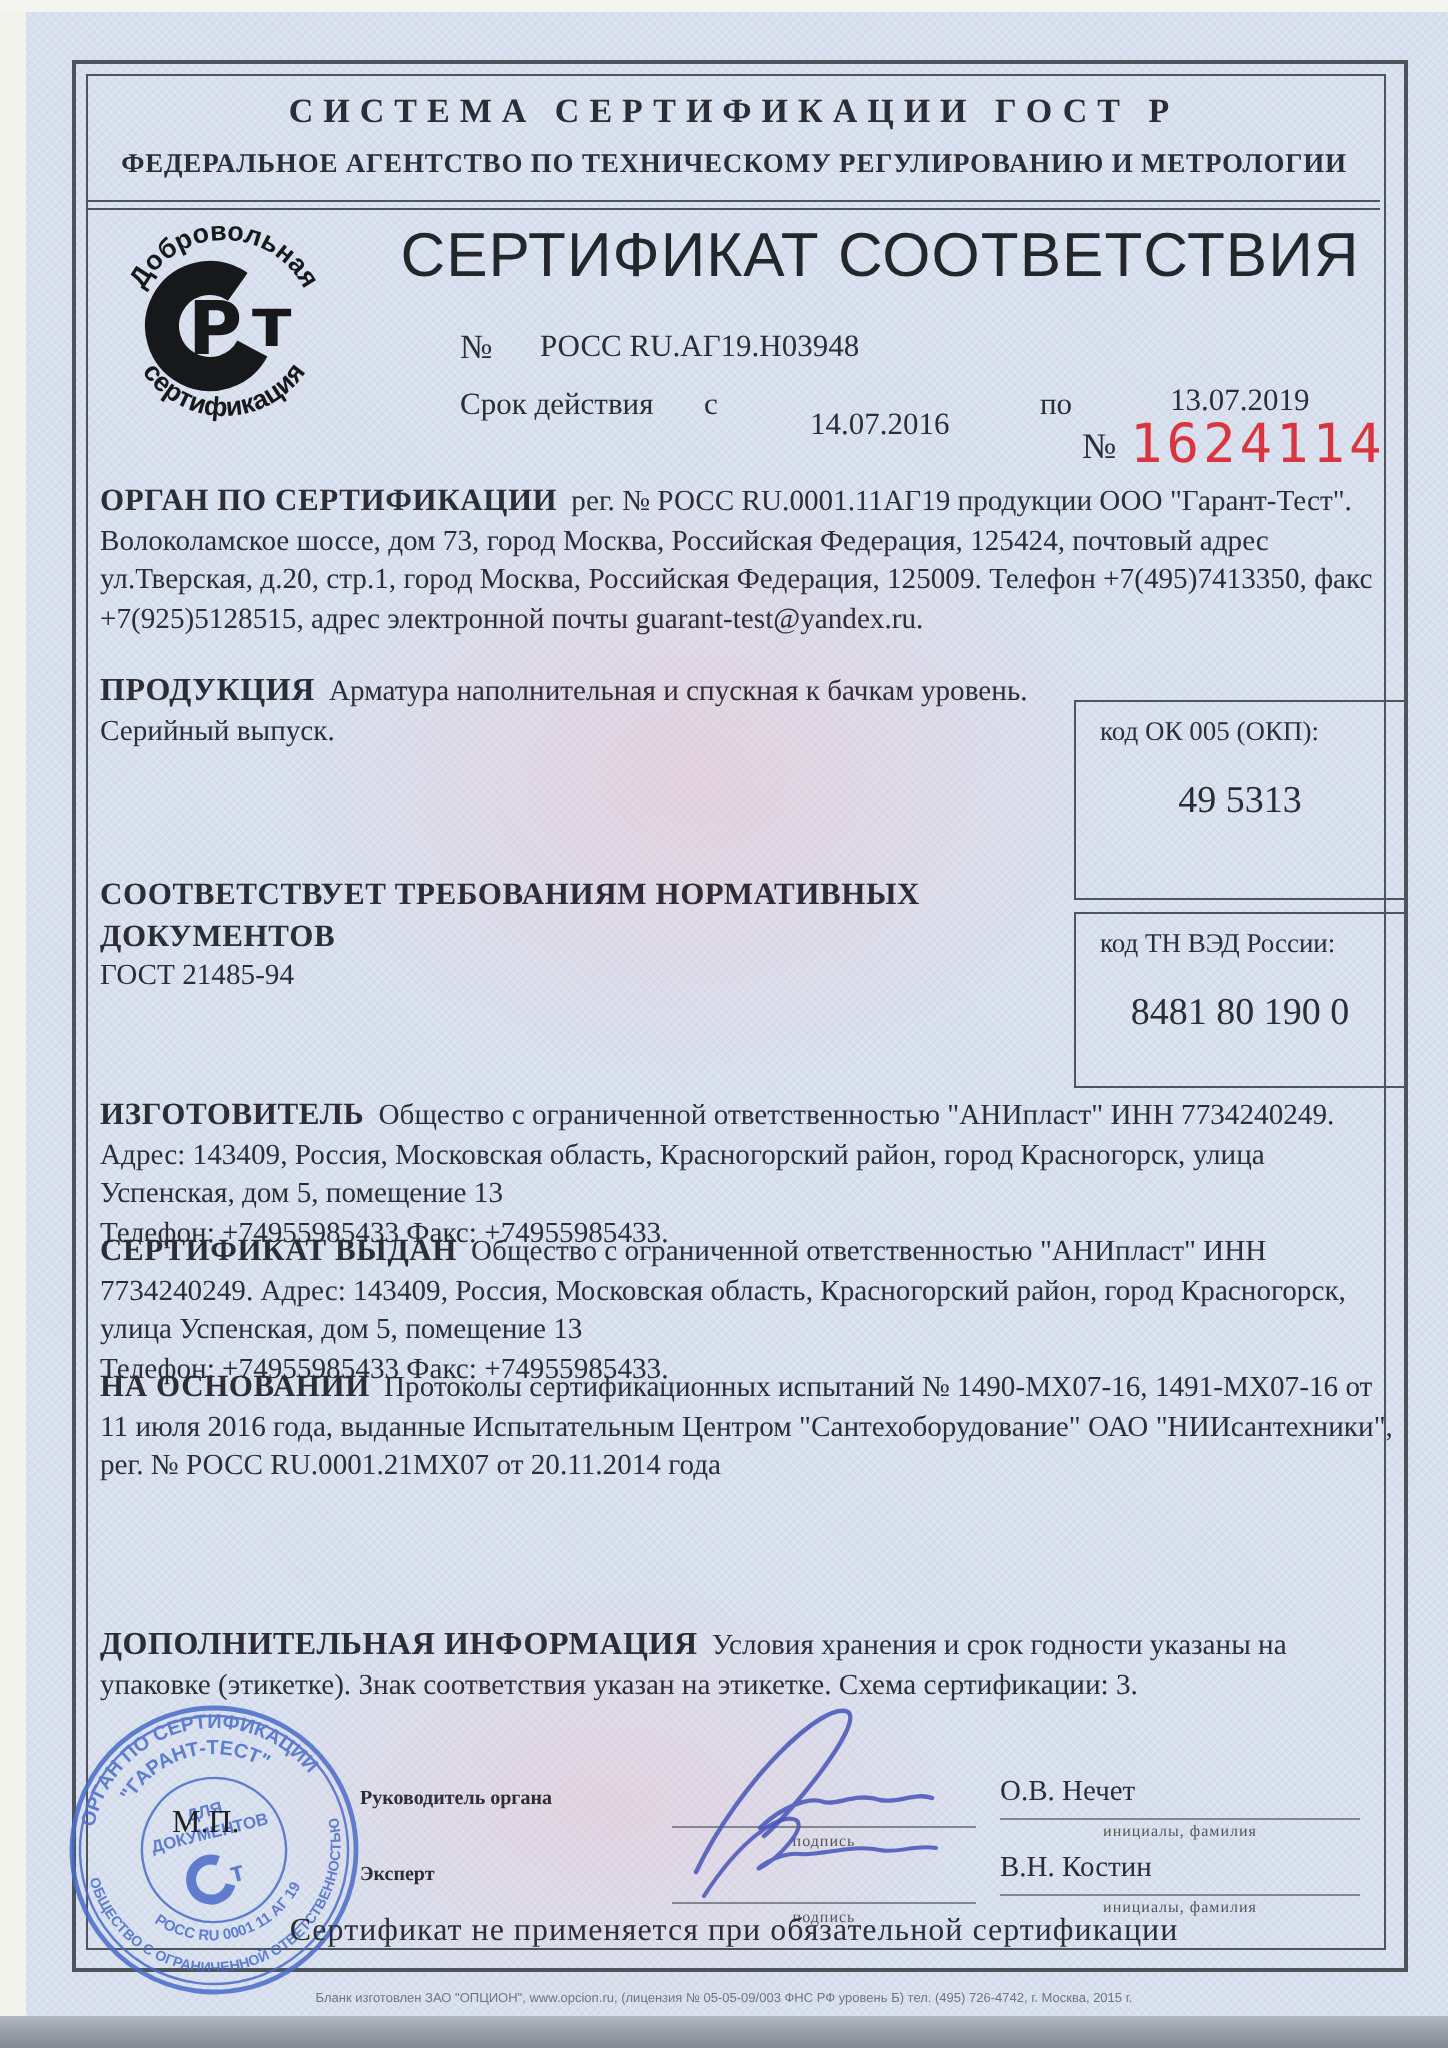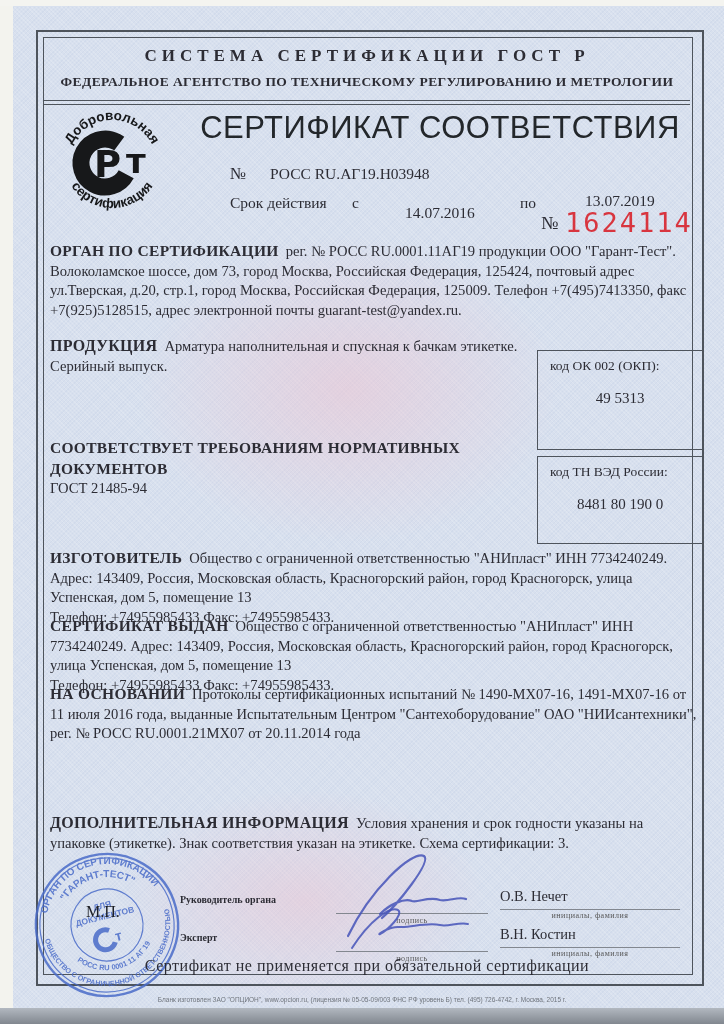--- a/index.html
+++ b/index.html
@@ -25,21 +25,21 @@
   .doc-title{left:190px;top:110px;width:500px;text-align:center;font-family:"Liberation Sans","DejaVu Sans",sans-serif;
     font-size:31px;font-weight:normal;letter-spacing:.5px;color:#23272b;}
   .numrow{font-size:15.5px;}
   .b{font-weight:normal;text-align:right;}
   .serial{font-family:"DejaVu Sans Mono",monospace;font-size:27px;letter-spacing:2px;color:#d8353f;}
   p.sec{margin:0;font-size:14.6px;line-height:19.5px;}
   p.sec b{font-size:15.5px;letter-spacing:.3px;margin-right:7px;}
   p.sec b.big{font-size:16px;}
   .codebox{border:1px solid #4e545c;font-size:14px;}
   .codebox .cb-label{margin:7px 0 0 12px;font-size:13.5px;}
-  .codebox .cb-value{margin-top:16px;text-align:center;font-size:15px;}
+  .codebox .cb-value{margin-top:16px;text-align:center;font-size:19px;}
   .sigline{border-top:1px solid #82878f;height:0;}
   .tinycap{font-size:8px;color:#555;text-align:center;letter-spacing:.5px;}
   .sigrole{font-size:10px;font-weight:bold;}
   .signame{font-size:14.5px;}
   .mp{font-size:16px;color:#1e2026;z-index:5;}
   .bottom-note{left:44px;top:957px;width:646px;text-align:center;font-size:16px;letter-spacing:.5px;}
   .fine-print{left:0;top:996px;width:724px;text-align:center;font-size:6.5px;color:#70757d;
     font-family:"Liberation Sans",sans-serif;}
   svg{overflow:visible;}
 </style>
@@ -89,25 +89,25 @@
   <span class="abs numrow" style="left:585px;top:192px;">13.07.2019</span>
 
   <span class="abs" style="left:541px;top:213px;font-size:18px;">№</span>
   <span class="abs serial" style="left:565px;top:207px;">1624114</span>
 
   <p class="sec abs" style="left:50px;top:241px;width:650px;">
     <b>ОРГАН ПО СЕРТИФИКАЦИИ</b><span>рег. № РОСС RU.0001.11АГ19 продукции ООО "Гарант-Тест". Волоколамское шоссе, дом 73, город Москва, Российская Федерация, 125424, почтовый адрес ул.Тверская, д.20, стр.1, город Москва, Российская Федерация, 125009. Телефон +7(495)7413350, факс +7(925)5128515, адрес электронной почты guarant-test@yandex.ru.</span>
   </p>
 
   <p class="sec abs" style="left:50px;top:336px;width:505px;">
-    <b class="big">ПРОДУКЦИЯ</b><span>Арматура наполнительная и спускная к бачкам этикетке.</span><br>
+    <b class="big">ПРОДУКЦИЯ</b><span>Арматура наполнительная и спускная к бачкам уровень.</span><br>
     <span>Серийный выпуск.</span>
   </p>
   <div class="abs codebox" style="left:537px;top:350px;width:164px;height:98px;">
-    <div class="cb-label">код ОК 002 (ОКП):</div>
+    <div class="cb-label">код ОК 005 (ОКП):</div>
     <div class="cb-value">49 5313</div>
   </div>
 
   <p class="sec abs" style="left:50px;top:438px;width:505px;">
     <b>СООТВЕТСТВУЕТ ТРЕБОВАНИЯМ НОРМАТИВНЫХ ДОКУМЕНТОВ</b><br>
     <span>ГОСТ 21485-94</span>
   </p>
   <div class="abs codebox" style="left:537px;top:456px;width:164px;height:86px;">
     <div class="cb-label">код ТН ВЭД России:</div>
     <div class="cb-value">8481 80 190 0</div>

